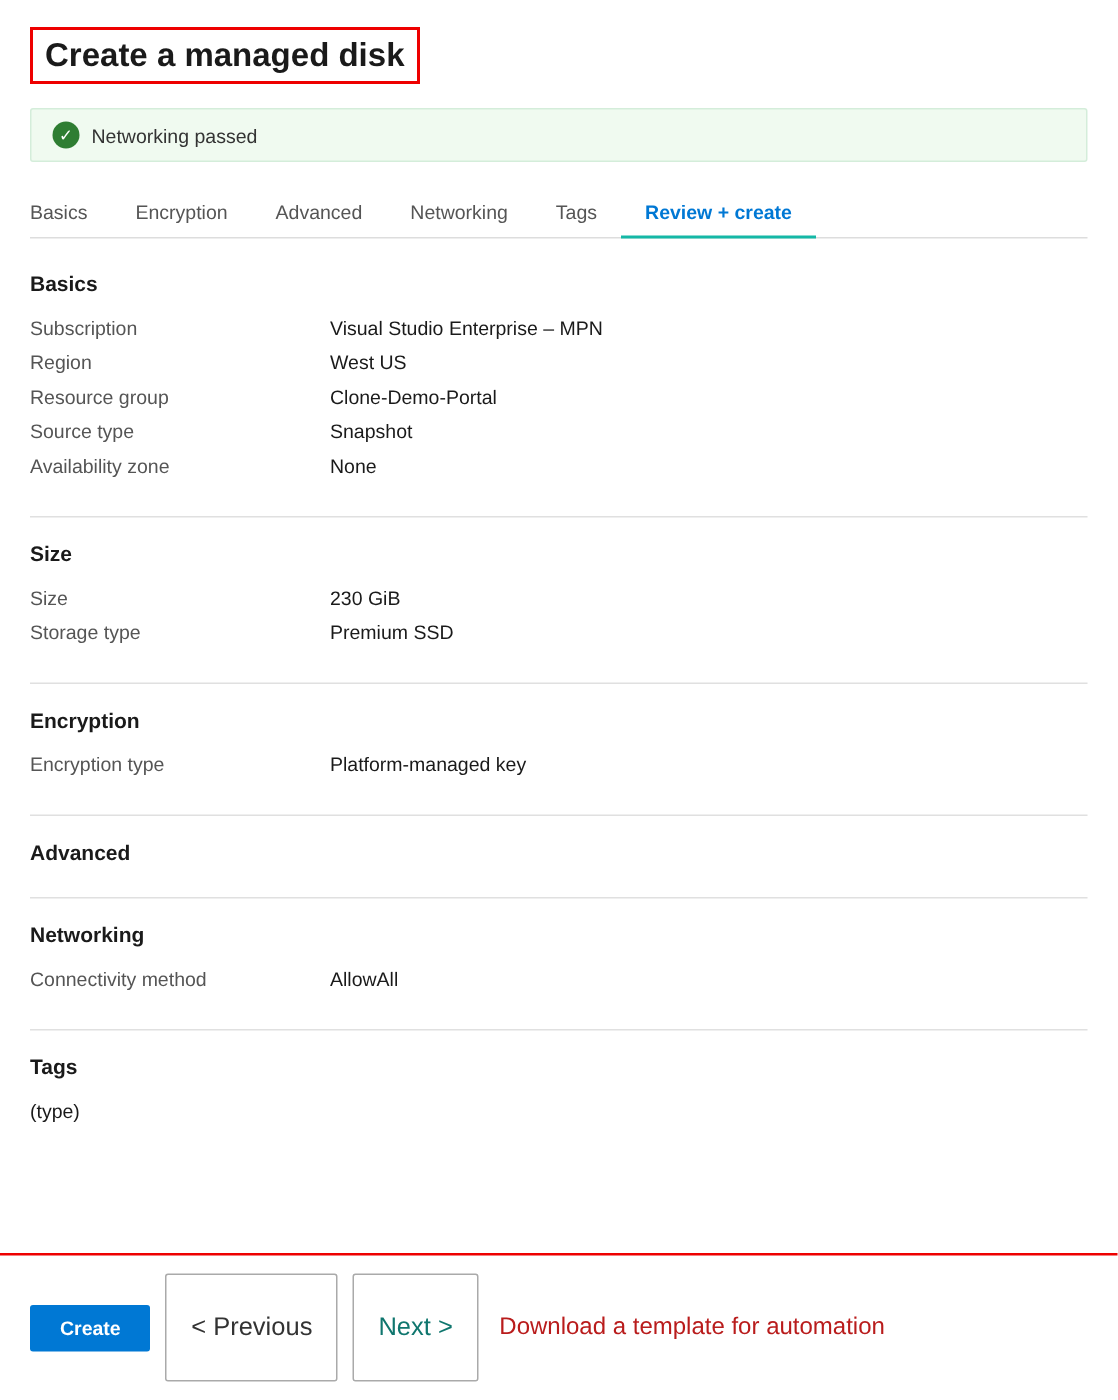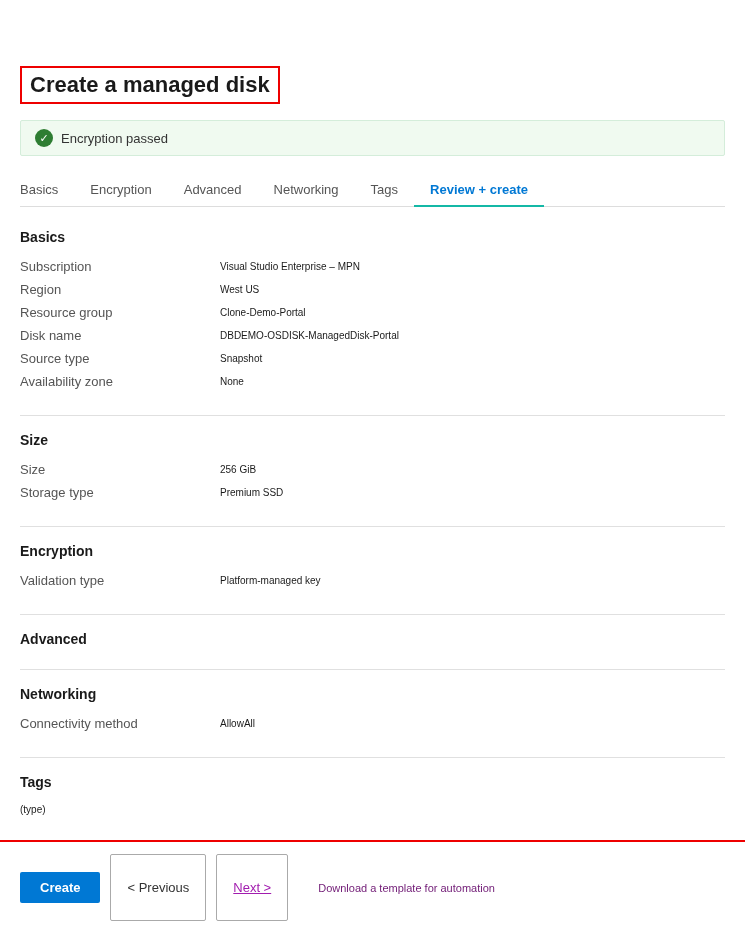--- a/index.html
+++ b/index.html
@@ -15,21 +15,20 @@
       padding: 18px 20px 20px 20px;
     }
     .page-title {
       font-size: 22px;
       font-weight: 600;
       color: #1a1a1a;
       border: 2px solid #e00;
       display: inline-block;
       padding: 4px 8px;
       margin-bottom: 16px;
-      margin-top: 48px;
     }
     .validation-banner {
       background: #f0faf0;
       border: 1px solid #d4edda;
       padding: 8px 14px;
       display: flex;
       align-items: center;
       gap: 8px;
       margin-bottom: 18px;
       border-radius: 2px;
@@ -79,31 +78,31 @@
     }
     .section-title {
       font-size: 14px;
       font-weight: 600;
       color: #1a1a1a;
       margin-bottom: 10px;
     }
     .detail-row {
       display: flex;
       padding: 4px 0;
-      align-items: center;
+      align-items: flex-end;
     }
     .detail-label {
       width: 200px;
       min-width: 200px;
       color: #555;
       font-size: 13px;
     }
     .detail-value {
       color: #1a1a1a;
-      font-size: 10px;
+      font-size: 13px;
     }
 
     hr.section-divider {
       border: none;
       border-top: 1px solid #e0e0e0;
       margin: 16px 0;
     }
 
     
     .footer {
@@ -126,54 +125,53 @@
       font-size: 13px;
       font-weight: 600;
       cursor: pointer;
       border-radius: 2px;
     }
     .btn-secondary {
       background: #fff;
       color: #333;
       border: 1px solid #aaa;
       padding: 25px 16px;
-      font-size: 13px;
+      font-size: 17px;
       cursor: pointer;
       border-radius: 2px;
     }
     .btn-secondary.disabled {
-      color: #a21caf;
+      color: #0f766e;
       cursor: default;
-      text-decoration: underline;
     }
     .link-download {
-      color: #701a75;
+      color: #b91c1c;
       text-decoration: none;
-      font-size: 11px;
-      cursor: pointer;
-      margin-left: 20px;
+      font-size: 16px;
+      cursor: pointer;
+      margin-left: 4px;
     }
 
     .content-area {
       padding-bottom: 70px;
     }
   </style>
 </head>
 <body>
 
 <div class="page-container">
   <div class="content-area">
 
     
     <div class="page-title">Create a managed disk</div>
 
     
     <div class="validation-banner">
       <div class="validation-icon">✓</div>
-      <span class="validation-text">Encryption passed</span>
+      <span class="validation-text">Networking passed</span>
     </div>
 
     
     <div class="tabs">
       <div class="tab">Basics</div>
       <div class="tab">Encryption</div>
       <div class="tab">Advanced</div>
       <div class="tab">Networking</div>
       <div class="tab">Tags</div>
       <div class="tab active">Review + create</div>
@@ -188,55 +186,51 @@
       </div>
       <div class="detail-row">
         <div class="detail-label">Region</div>
         <div class="detail-value">West US</div>
       </div>
       <div class="detail-row">
         <div class="detail-label">Resource group</div>
         <div class="detail-value">Clone-Demo-Portal</div>
       </div>
       <div class="detail-row">
-        <div class="detail-label">Disk name</div>
-        <div class="detail-value">DBDEMO-OSDISK-ManagedDisk-Portal</div>
-      </div>
-      <div class="detail-row">
         <div class="detail-label">Source type</div>
         <div class="detail-value">Snapshot</div>
       </div>
       <div class="detail-row">
         <div class="detail-label">Availability zone</div>
         <div class="detail-value">None</div>
       </div>
     </div>
 
     <hr class="section-divider">
 
     
     <div class="section">
       <div class="section-title">Size</div>
       <div class="detail-row">
         <div class="detail-label">Size</div>
-        <div class="detail-value">256 GiB</div>
+        <div class="detail-value">230 GiB</div>
       </div>
       <div class="detail-row">
         <div class="detail-label">Storage type</div>
         <div class="detail-value">Premium SSD</div>
       </div>
     </div>
 
     <hr class="section-divider">
 
     
     <div class="section">
       <div class="section-title">Encryption</div>
       <div class="detail-row">
-        <div class="detail-label">Validation type</div>
+        <div class="detail-label">Encryption type</div>
         <div class="detail-value">Platform-managed key</div>
       </div>
     </div>
 
     <hr class="section-divider">
 
     
     <div class="section">
       <div class="section-title">Advanced</div>
     </div>

